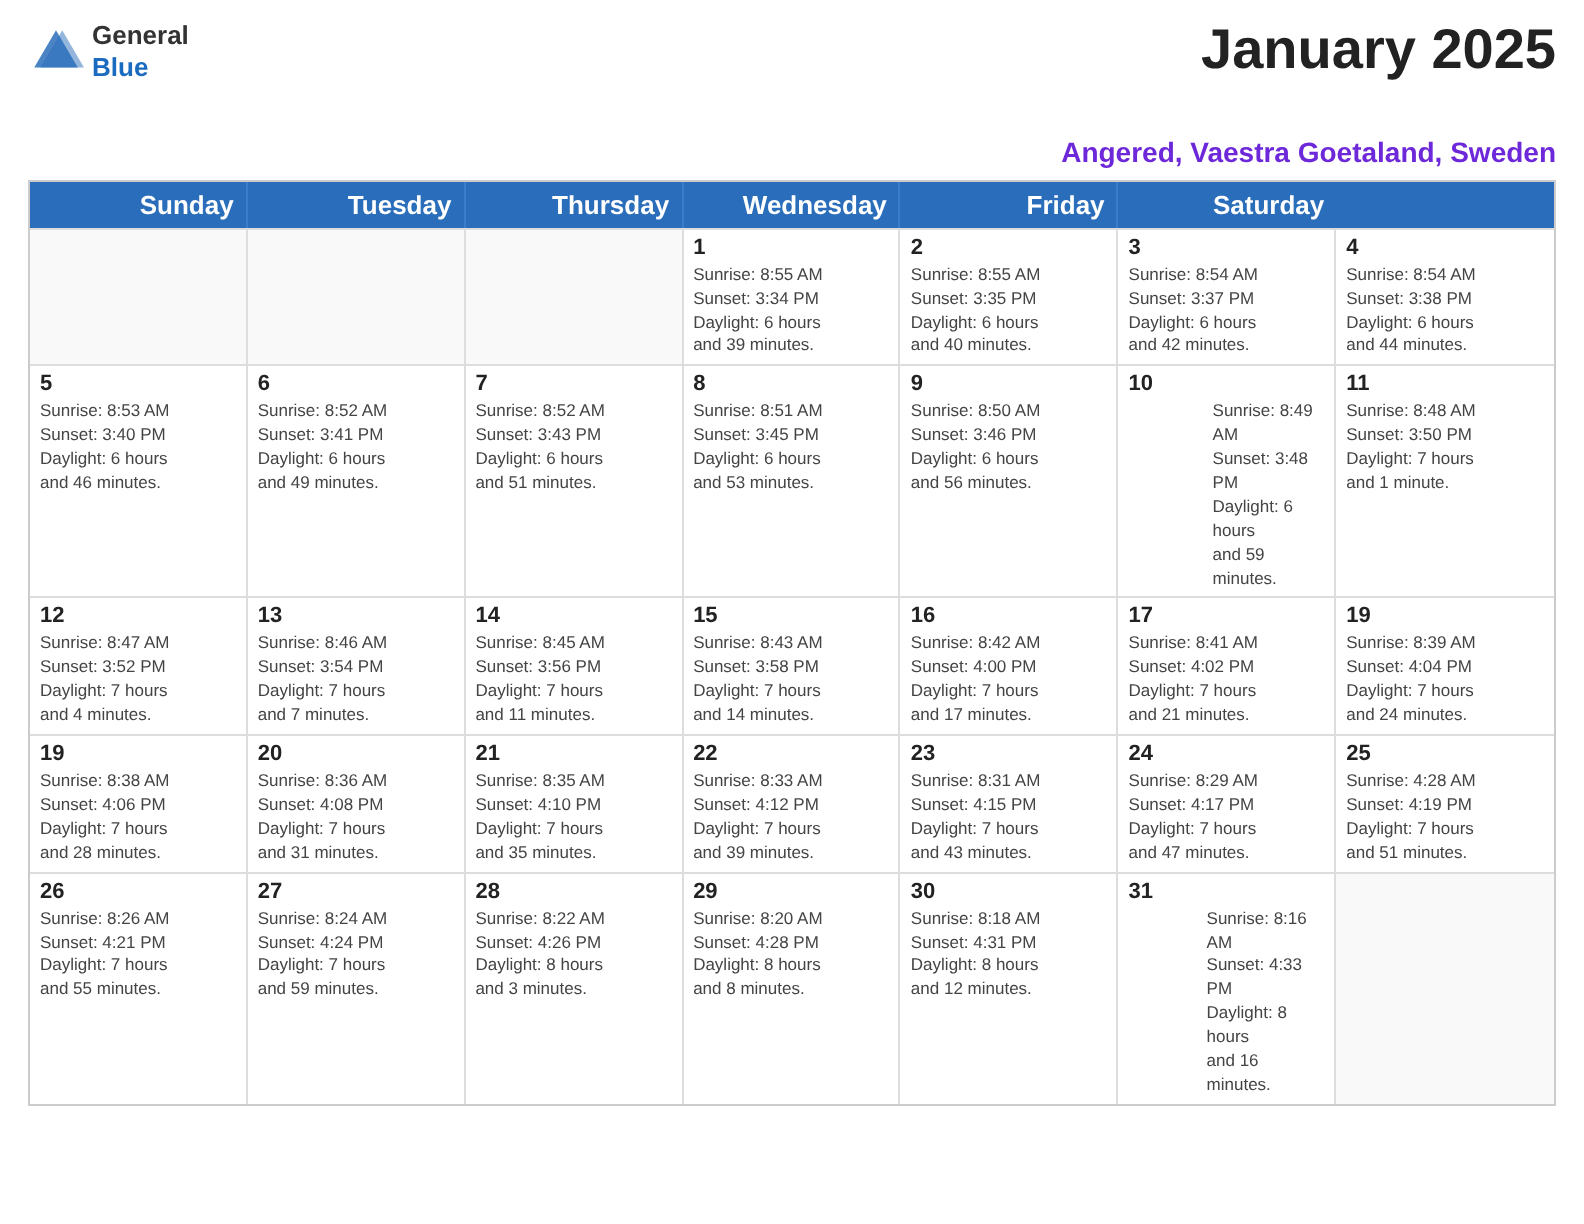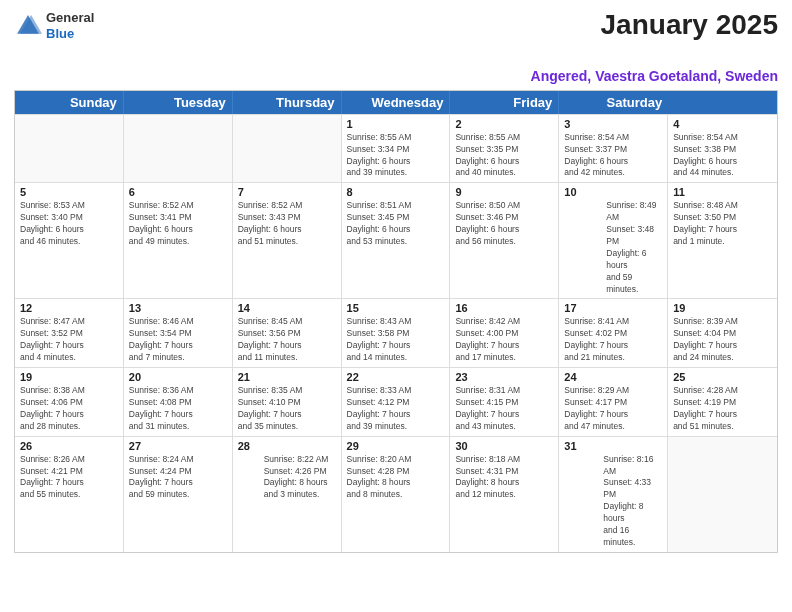--- a/index.html
+++ b/index.html
@@ -336,21 +336,21 @@
           </div>
           <div class="cal-cell">
             <span class="day-num">27</span>
             <div class="day-info" style="white-space: pre-line;">Sunrise: 8:24 AM
 Sunset: 4:24 PM
 Daylight: 7 hours
 and 59 minutes.</div>
           </div>
           <div class="cal-cell">
             <span class="day-num">28</span>
-            <div class="day-info" style="white-space: pre-line; margin-left: 26px;">Sunrise: 8:22 AM
+            <div class="day-info" style="white-space: pre-line;">Sunrise: 8:22 AM
 Sunset: 4:26 PM
 Daylight: 8 hours
 and 3 minutes.</div>
           </div>
           <div class="cal-cell">
             <span class="day-num">29</span>
             <div class="day-info" style="white-space: pre-line;">Sunrise: 8:20 AM
 Sunset: 4:28 PM
 Daylight: 8 hours
 and 8 minutes.</div>

